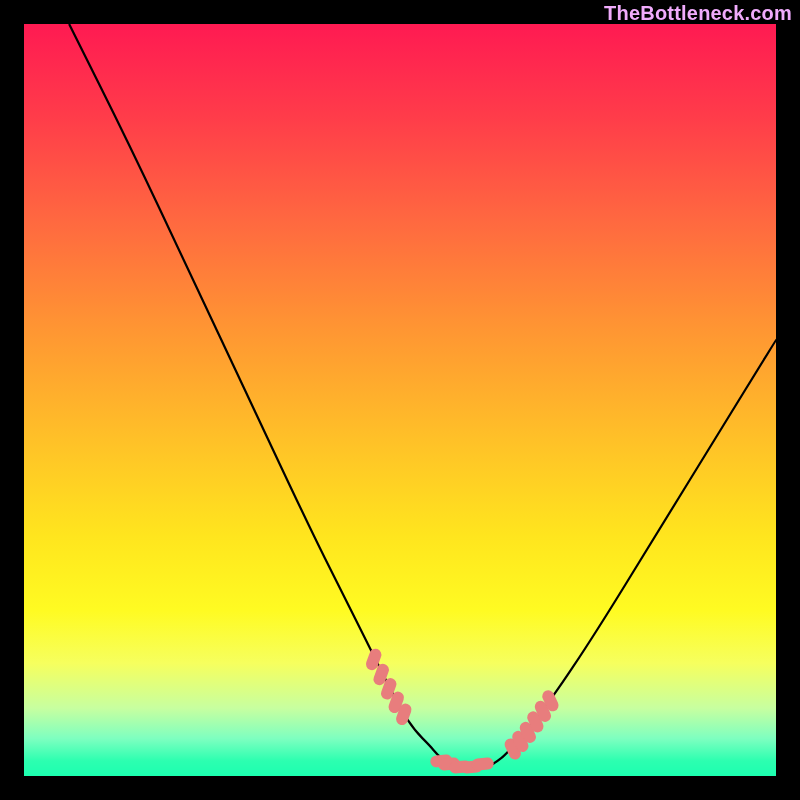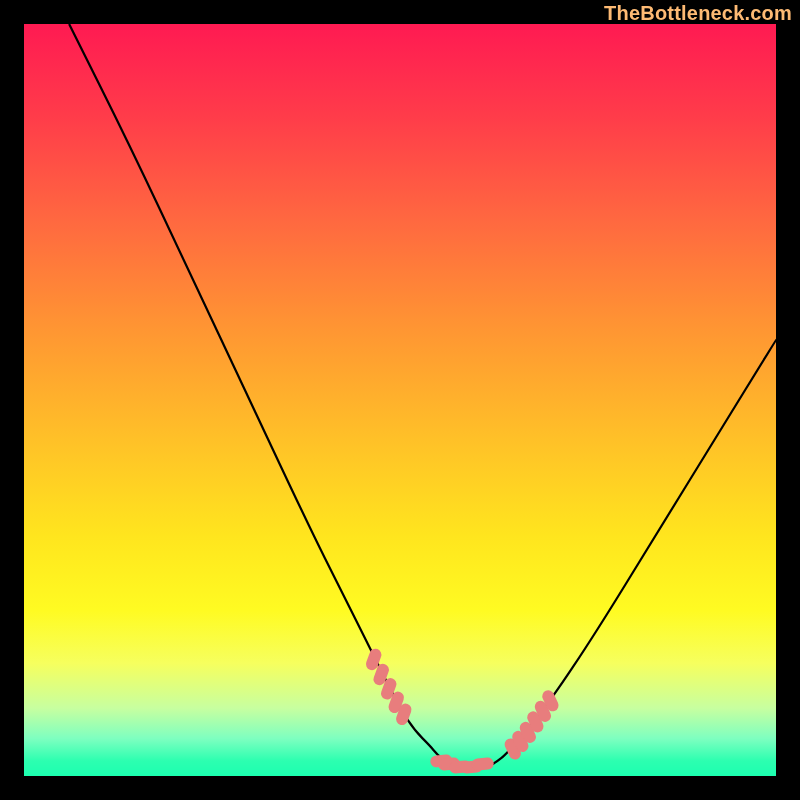--- a/index.html
+++ b/index.html
@@ -48,21 +48,21 @@
   .curve-svg {
     position: absolute;
     left: 0; top: 0;
     width: 752px;
     height: 752px;
   }
   .attribution {
     position: absolute;
     top: 2px;
     right: 8px;
-    color: #fdba74;
+    color: #f0abfc;
     font-size: 20px;
     font-weight: bold;
     letter-spacing: 0.2px;
     user-select: none;
   }
 </style>
 </head>
 <body>
 
 <div class="frame">

